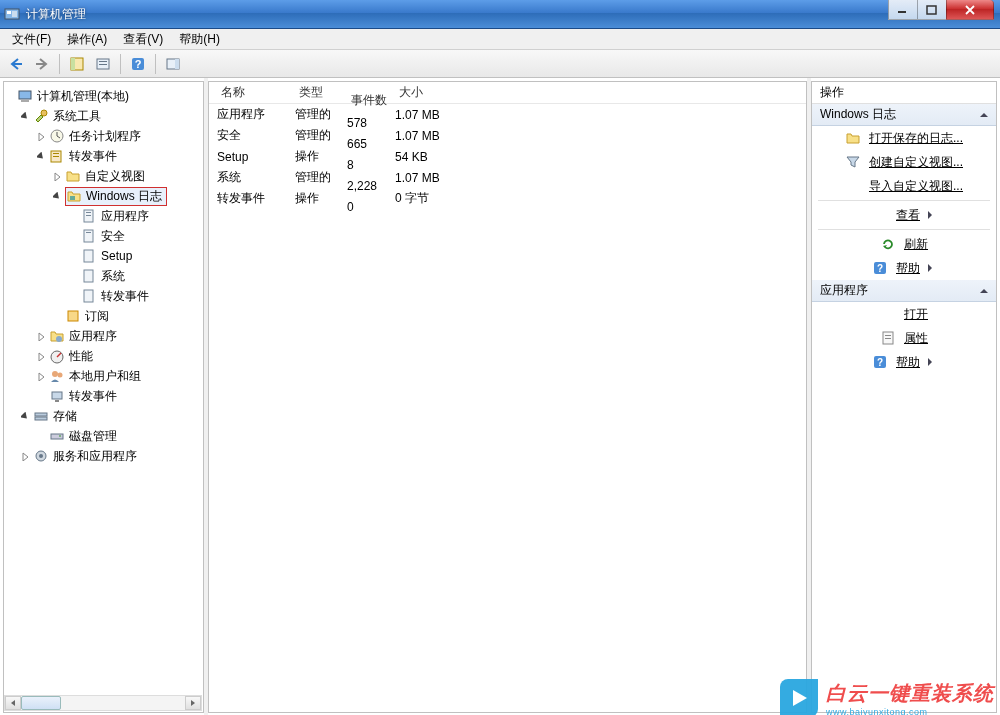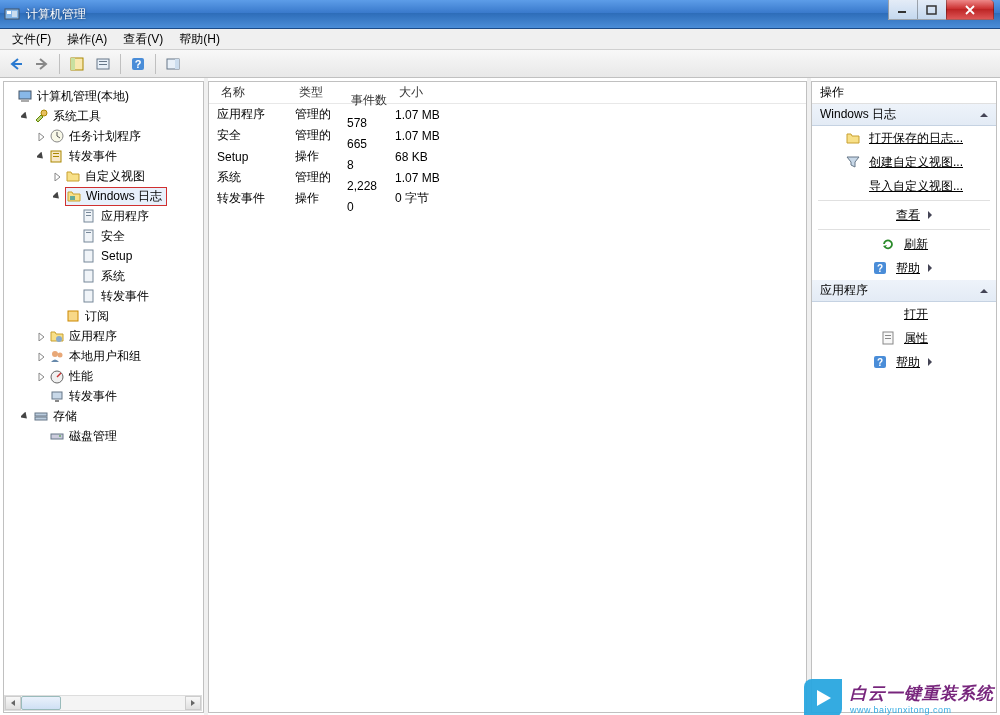--- a/index.html
+++ b/index.html
@@ -66,21 +66,21 @@
 .tree-pane::-webkit-scrollbar { height: 16px; }
 .hscroll { position: absolute; bottom: 4px; left: 4px; width: 198px; height: 16px; background: #f0f0f0; border: 1px solid #ddd; display: flex; }
 .hscroll .hbtn { width: 16px; background: linear-gradient(#f8f8f8,#e0e0e0); border: 1px solid #ccc; display:flex; align-items:center; justify-content:center; }
 .hscroll .htrack { flex:1; background:#f4f4f4; position:relative; }
 .hscroll .hthumb { position:absolute; left:0; top:0; width:40px; height:100%; background: linear-gradient(#eaf1fb,#cfe0f4); border:1px solid #9bb; border-radius:2px; }
 
 
 .watermark { position: absolute; right: 6px; bottom: -2px; display: flex; align-items: center; gap: 8px; opacity: 0.95; }
 .watermark .wm-badge { width: 38px; height: 38px; background: #2aa7e0; border-radius: 8px 0 8px 0; display:flex; align-items:center; justify-content:center; }
 .watermark .wm-text { text-align: left; }
-.watermark .wm-line1 { font-size: 17px; font-weight: bold; color: #701a75; font-style: italic; letter-spacing: 1px; }
+.watermark .wm-line1 { font-size: 20px; font-weight: bold; color: #ef4444; font-style: italic; letter-spacing: 1px; }
 .watermark .wm-line2 { font-size: 9px; color: #2aa7e0; letter-spacing: 0.5px; }
 </style>
 </head>
 <body>
 
 <div class="titlebar">
   <span class="app-icon">
     <svg viewBox="0 0 16 16">
         <rect x="1" y="3" width="14" height="10" fill="#88b8e8" stroke="#456"></rect>
         <rect x="3" y="5" width="4" height="3" fill="#fff"></rect>
@@ -353,46 +353,46 @@
       <div class="tree-node">
         <span class="ind"></span>
           <span class="ind"></span>
         <span class="tree-exp">
             <svg viewBox="0 0 9 9">
               <path d="M2 1 L7 5 L2 9 Z" fill="none" stroke="#888"></path>
             </svg>
           </span>
         <span class="tree-ico">
             <svg viewBox="0 0 16 16">
+              <circle cx="8" cy="9" r="6" fill="#f0f0f0" stroke="#666"></circle>
+              <path d="M8 9 L12 5" stroke="#c33" stroke-width="1.5"></path>
+            </svg>
+          </span>
+        <span>性能</span>
+      </div>
+      <div class="tree-node">
+        <span class="ind"></span>
+          <span class="ind"></span>
+        <span class="tree-exp">
+            <svg viewBox="0 0 9 9">
+              <path d="M2 1 L7 5 L2 9 Z" fill="none" stroke="#888"></path>
+            </svg>
+          </span>
+        <span class="tree-ico">
+            <svg viewBox="0 0 16 16">
               <circle cx="6" cy="6" r="3" fill="#e8a878"></circle>
               <circle cx="11" cy="7" r="2.5" fill="#e8a878"></circle>
               <path d="M2 14 q4-5 8 0" fill="#68a"></path>
             </svg>
           </span>
         <span>本地用户和组</span>
       </div>
       <div class="tree-node">
         <span class="ind"></span>
           <span class="ind"></span>
-        <span class="tree-exp">
-            <svg viewBox="0 0 9 9">
-              <path d="M2 1 L7 5 L2 9 Z" fill="none" stroke="#888"></path>
-            </svg>
-          </span>
-        <span class="tree-ico">
-            <svg viewBox="0 0 16 16">
-              <circle cx="8" cy="9" r="6" fill="#f0f0f0" stroke="#666"></circle>
-              <path d="M8 9 L12 5" stroke="#c33" stroke-width="1.5"></path>
-            </svg>
-          </span>
-        <span>性能</span>
-      </div>
-      <div class="tree-node">
-        <span class="ind"></span>
-          <span class="ind"></span>
         <span class="tree-exp"></span>
         <span class="tree-ico">
             <svg viewBox="0 0 16 16">
               <rect x="3" y="4" width="10" height="7" fill="#c8d8e8" stroke="#678"></rect>
               <rect x="6" y="12" width="4" height="2" fill="#888"></rect>
             </svg>
           </span>
         <span>转发事件</span>
       </div>
       <div class="tree-node">
@@ -414,20 +414,35 @@
         <span class="ind"></span>
           <span class="ind"></span>
         <span class="tree-exp"></span>
         <span class="tree-ico">
             <svg viewBox="0 0 16 16">
               <rect x="2" y="6" width="12" height="5" fill="#ccd" stroke="#678"></rect>
               <circle cx="11" cy="8" r="1" fill="#6a6"></circle>
             </svg>
           </span>
         <span>磁盘管理</span>
+      </div>
+      <div class="tree-node">
+        <span class="ind"></span>
+        <span class="tree-exp">
+            <svg viewBox="0 0 9 9">
+              <path d="M2 1 L7 5 L2 9 Z" fill="none" stroke="#888"></path>
+            </svg>
+          </span>
+        <span class="tree-ico">
+            <svg viewBox="0 0 16 16">
+              <circle cx="8" cy="8" r="5" fill="#d0d8e0" stroke="#678"></circle>
+              <circle cx="8" cy="8" r="2" fill="#678"></circle>
+            </svg>
+          </span>
+        <span>服务和应用程序</span>
       </div>
     </div>
   </div>
 
   <div class="splitter"></div>
 
   <div class="pane list-pane">
     <div class="list-header">
       <div class="col c-name">名称</div>
       <div class="col c-type">类型</div>
@@ -444,21 +459,21 @@
         <div class="list-row">
           <div class="col c-name">安全</div>
           <div class="col c-type">管理的</div>
           <div class="col c-count">665</div>
           <div class="col c-size">1.07 MB</div>
         </div>
         <div class="list-row">
           <div class="col c-name">Setup</div>
           <div class="col c-type">操作</div>
           <div class="col c-count">8</div>
-          <div class="col c-size">68 KB</div>
+          <div class="col c-size">54 KB</div>
         </div>
         <div class="list-row">
           <div class="col c-name">系统</div>
           <div class="col c-type">管理的</div>
           <div class="col c-count">2,228</div>
           <div class="col c-size">1.07 MB</div>
         </div>
         <div class="list-row">
           <div class="col c-name">转发事件</div>
           <div class="col c-type">操作</div>

